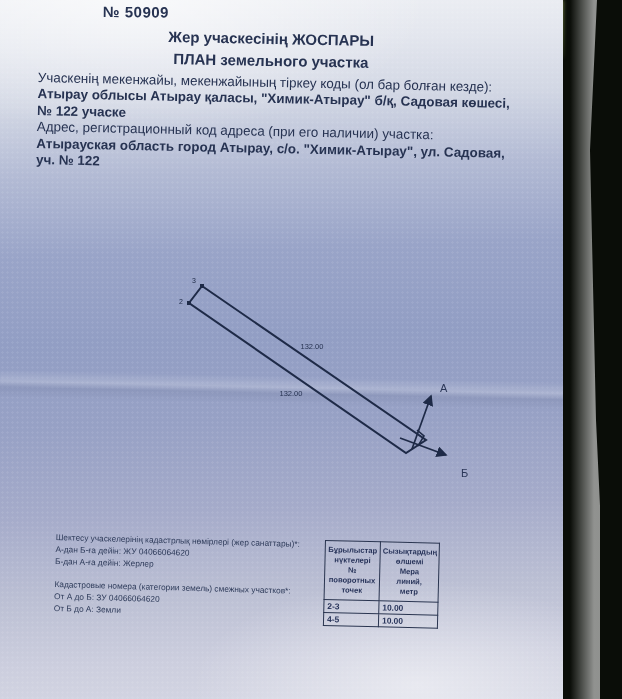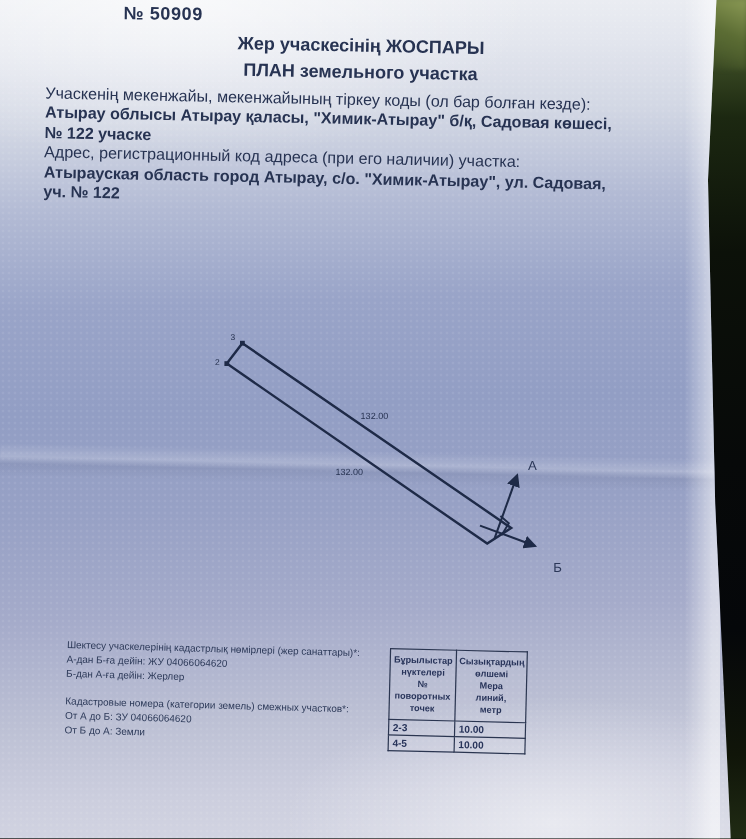--- a/index.html
+++ b/index.html
@@ -1,21 +1,21 @@
 <!DOCTYPE html>
 <html><head>
 <meta charset="utf-8">
 <style>
   html,body{margin:0;padding:0;}
   body{
     width:622px;height:699px;overflow:hidden;position:relative;
     font-family:"Liberation Sans","DejaVu Sans",sans-serif;
     background:#0a0d08;
   }
-  .stage{position:absolute;inset:0;width:622px;height:699px;}
+  .stage{position:absolute;inset:0;width:563px;height:699px;}
 
   
   .photo-bg{position:absolute;inset:0;background:#0a0d08;}
   .bg-strip{
     position:absolute;top:0;right:0;bottom:0;width:44px;
     background:linear-gradient(180deg,
       #76854a 0%, #44552a 5%, #1c2811 14%, #0c1109 30%,
       #070909 55%, #05070a 75%, #101509 90%, #202b14 100%);
   }
   .bg-moss{

